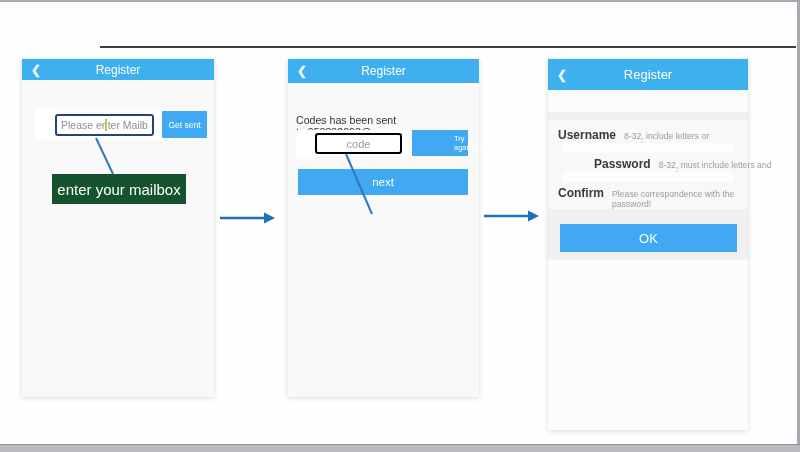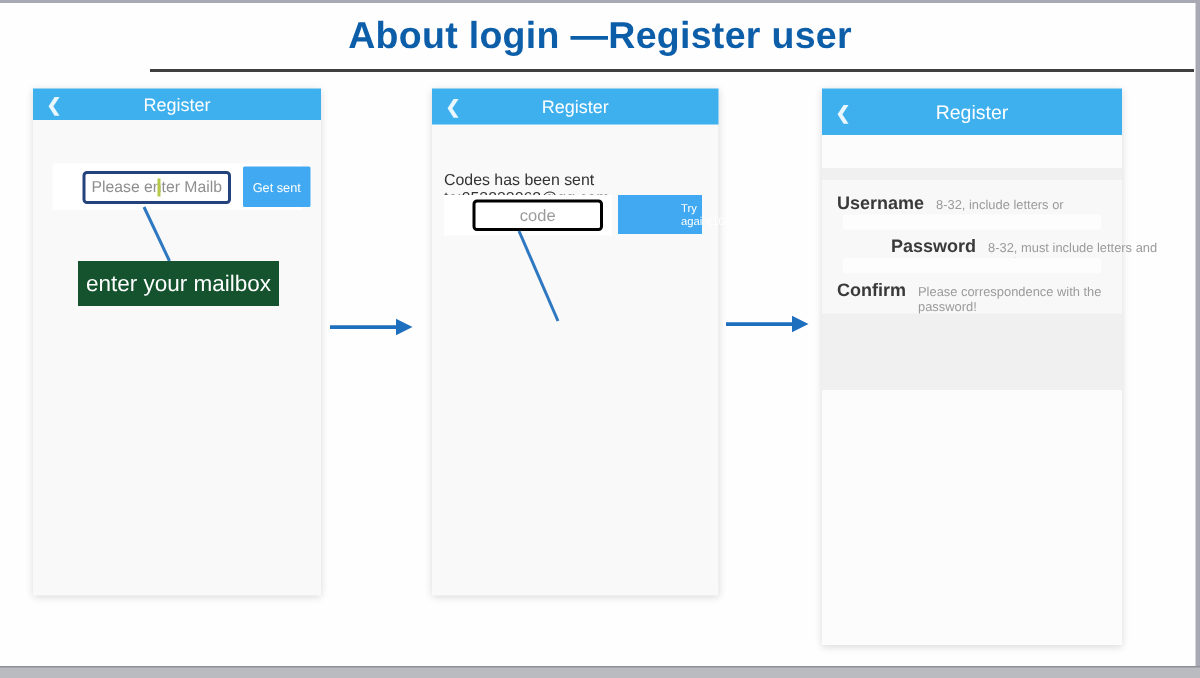--- a/index.html
+++ b/index.html
@@ -86,21 +86,20 @@
     color:#fff;font-size:13px;cursor:pointer;font-family:"Liberation Sans",sans-serif;
   }
 
   .overlay-svg{position:absolute;left:0;top:0;width:800px;height:452px;z-index:5;pointer-events:none;}
 </style>
 </head>
 <body>
 
 <div class="canvas">
 
-  <div class="page-title">About login —Register user</div>
   <div class="title-rule"></div>
 
   <div class="phone phone1">
     <div class="app-header h1-h">
       <span class="back-chevron">❮</span>
       <span class="hdr-title">Register</span>
     </div>
     <div class="s1-input-band"></div>
     <div class="s1-input-wrap">
       <input class="s1-input" type="text" placeholder="Please enter Mailbox" style="">
@@ -114,20 +113,21 @@
     <div class="app-header h2-h">
       <span class="back-chevron">❮</span>
       <span class="hdr-title">Register</span>
     </div>
     <div class="sent-text">Codes has been sent to:953832068@qq.com</div>
     <div class="s2-input-band"></div>
     <div class="s2-input-wrap">
       <input class="s2-input" type="text" placeholder="code" style="">
     </div>
     <button class="tryagain-btn">Try again(107s)</button>
+    <button class="next-btn">next</button>
   </div>
 
   <div class="phone phone3">
     <div class="app-header h3-h">
       <span class="back-chevron">❮</span>
       <span class="hdr-title">Register</span>
     </div>
     <div class="s3-divider"></div>
     <div class="s3-rows">
       <div class="s3-row" style="top:8px;">
@@ -139,20 +139,21 @@
         <span class="s3-label">Password</span>
         <span class="s3-hint">8-32, must include letters and numbers</span>
       </div>
       <div class="s3-strip" style="top:52px;"></div>
       <div class="s3-row" style="top:66px;">
         <span class="s3-label">Confirm</span>
         <span class="s3-hint">Please correspondence with the password!</span>
       </div>
     </div>
     <div class="s3-grayband"></div>
+    <button class="ok-btn">OK</button>
   </div>
 
   <svg class="overlay-svg" viewBox="0 0 800 452">
     <line x1="96" y1="136" x2="113" y2="172" stroke="#2e78c2" stroke-width="2"></line>
     <line x1="346" y1="152" x2="372" y2="212" stroke="#2e78c2" stroke-width="2"></line>
     <g>
       <line x1="220" y1="216" x2="264" y2="216" stroke="#1e6fbe" stroke-width="2.5"></line>
       <path d="M264 210.5 L275 216 L264 221.5 Z" fill="#1e6fbe"></path>
     </g>
     <g>

